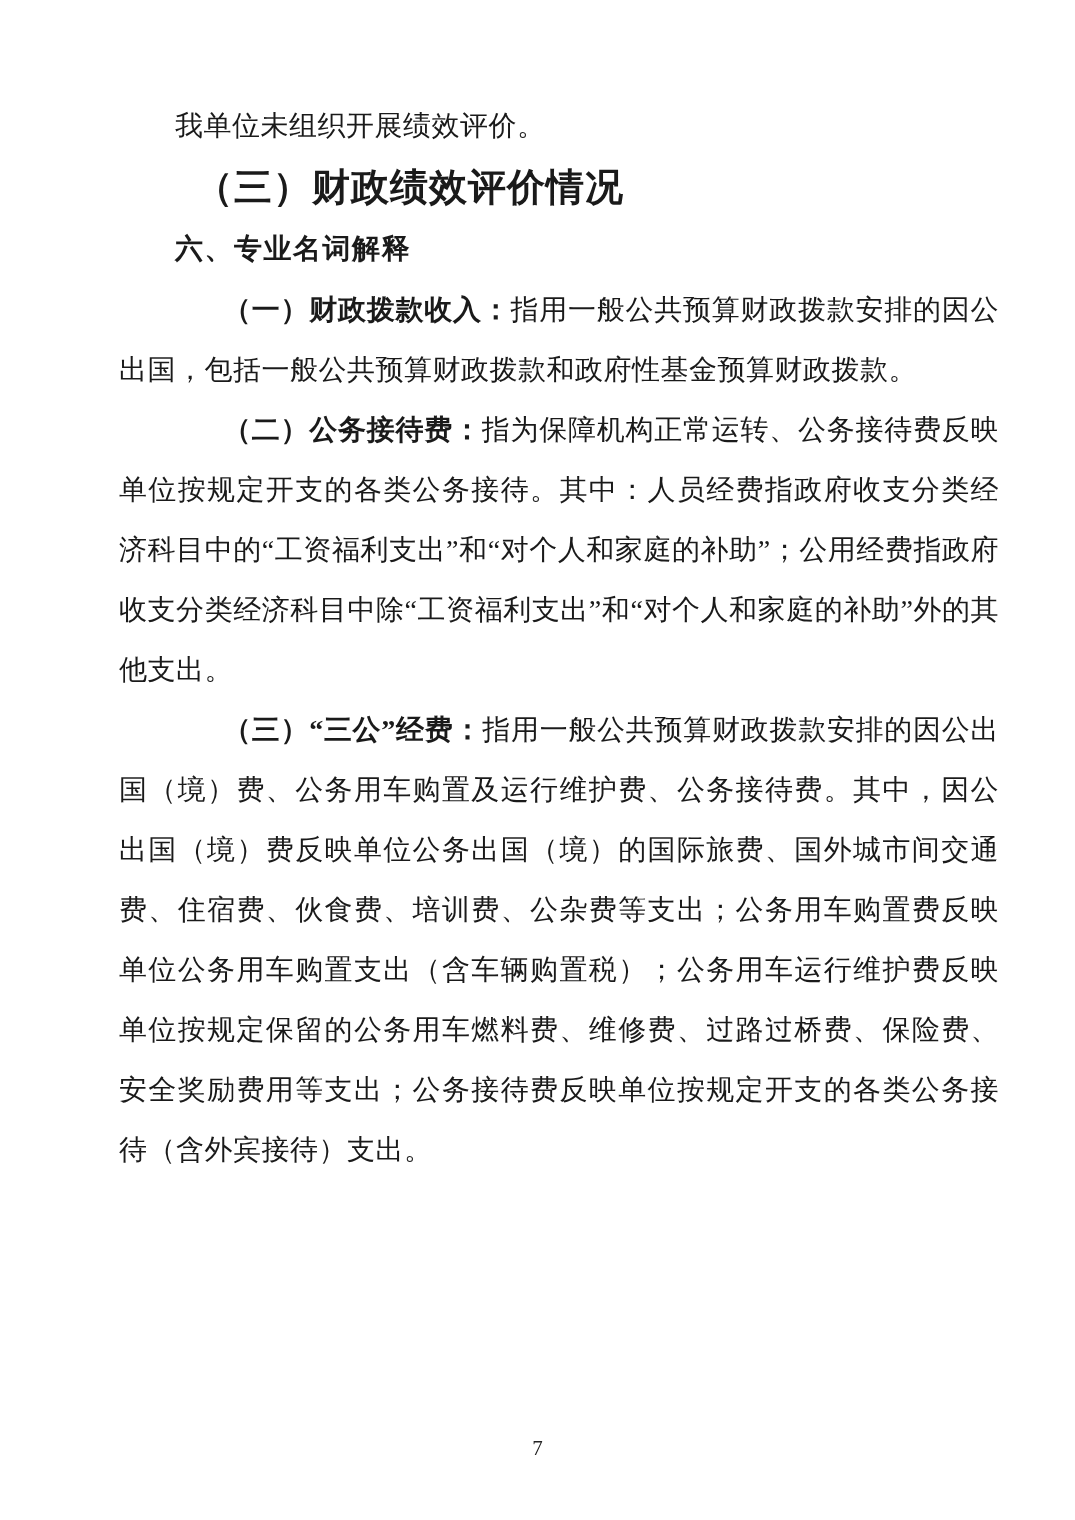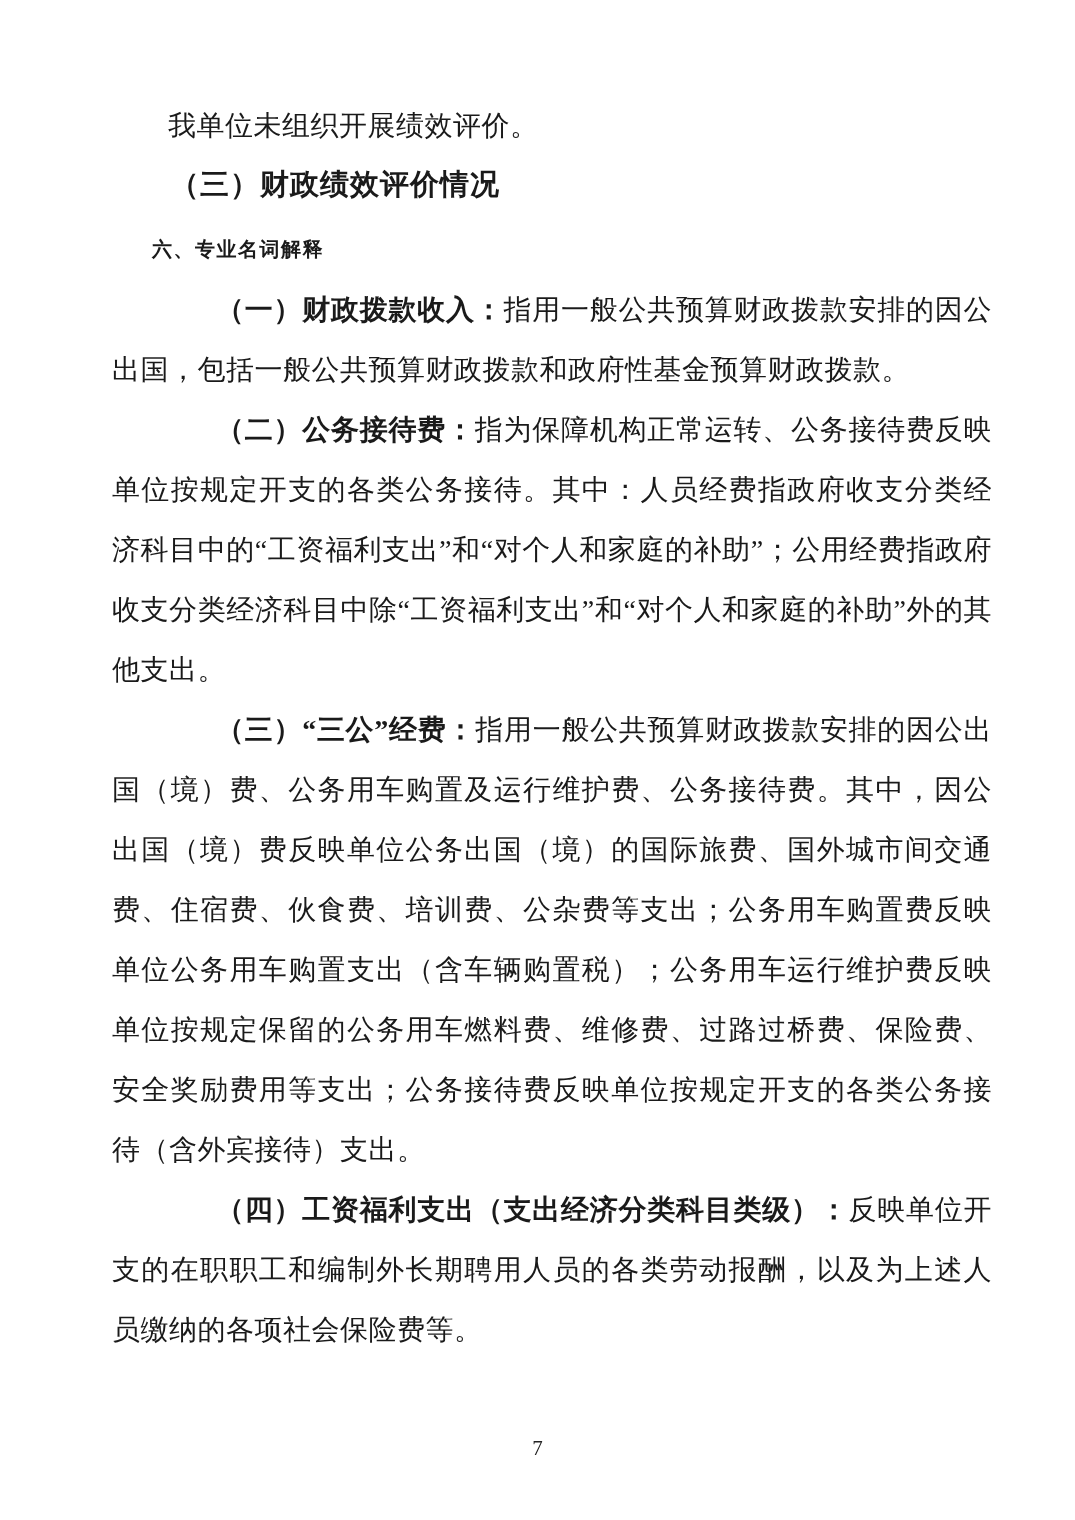--- a/index.html
+++ b/index.html
@@ -10,50 +10,50 @@
     width: 1075px;
     height: 1520px;
     background: #ffffff;
     position: relative;
     overflow: hidden;
     font-family: "Liberation Serif", serif;
     color: #1a1a1a;
   }
   .content {
     position: absolute;
-    left: 112px;
+    left: 119px;
     top: 96px;
     width: 880px;
   }
   .para {
     margin: 0;
     font-size: 28px;
     line-height: 60px;
     text-align: justify;
     text-justify: inter-ideograph;
     text-indent: 2em;
     font-weight: normal;
     letter-spacing: 0.5px;
   }
   .para .lead {
     font-weight: bold;
     margin-left: 48px;
   }
   .heading-kai {
     margin: 0;
-    font-size: 29px;
+    font-size: 38px;
     line-height: 62px;
     font-weight: bold;
     text-indent: 2em;
-    font-family: Liberation Mono, monospace;
+    font-family: Liberation Serif, serif;
     letter-spacing: 1px;
   }
   .heading-hei {
     margin: 0;
-    font-size: 20px;
+    font-size: 28px;
     line-height: 62px;
     font-weight: bold;
     text-indent: 2em;
     font-family: "Liberation Sans", sans-serif;
     letter-spacing: 1.5px;
   }
   .page-number {
     position: absolute;
     top: 1436px;
     left: 0;
@@ -75,17 +75,16 @@
 
 
   <h3 class="heading-hei">六、专业名词解释</h3>
 
   <p class="para"><span class="lead">（一）财政拨款收入：</span><span>指用一般公共预算财政拨款安排的因公出国，包括一般公共预算财政拨款和政府性基金预算财政拨款。</span></p>
 
   <p class="para"><span class="lead">（二）公务接待费：</span><span>指为保障机构正常运转、公务接待费反映单位按规定开支的各类公务接待。其中：人员经费指政府收支分类经济科目中的“工资福利支出”和“对个人和家庭的补助”；公用经费指政府收支分类经济科目中除“工资福利支出”和“对个人和家庭的补助”外的其他支出。</span></p>
 
   <p class="para"><span class="lead">（三）“三公”经费：</span><span>指用一般公共预算财政拨款安排的因公出国（境）费、公务用车购置及运行维护费、公务接待费。其中，因公出国（境）费反映单位公务出国（境）的国际旅费、国外城市间交通费、住宿费、伙食费、培训费、公杂费等支出；公务用车购置费反映单位公务用车购置支出（含车辆购置税）；公务用车运行维护费反映单位按规定保留的公务用车燃料费、维修费、过路过桥费、保险费、安全奖励费用等支出；公务接待费反映单位按规定开支的各类公务接待（含外宾接待）支出。</span></p>
 
-  <p class="para"><span class="lead">（四）工资福利支出（支出经济分类科目类级）：</span><span>反映单位开支的在职职工和编制外长期聘用人员的各类劳动报酬，以及为上述人员缴纳的各项社会保险费等。</span></p>
 
 </div>
 
 <div class="page-number">7</div>
 
 </body></html>

